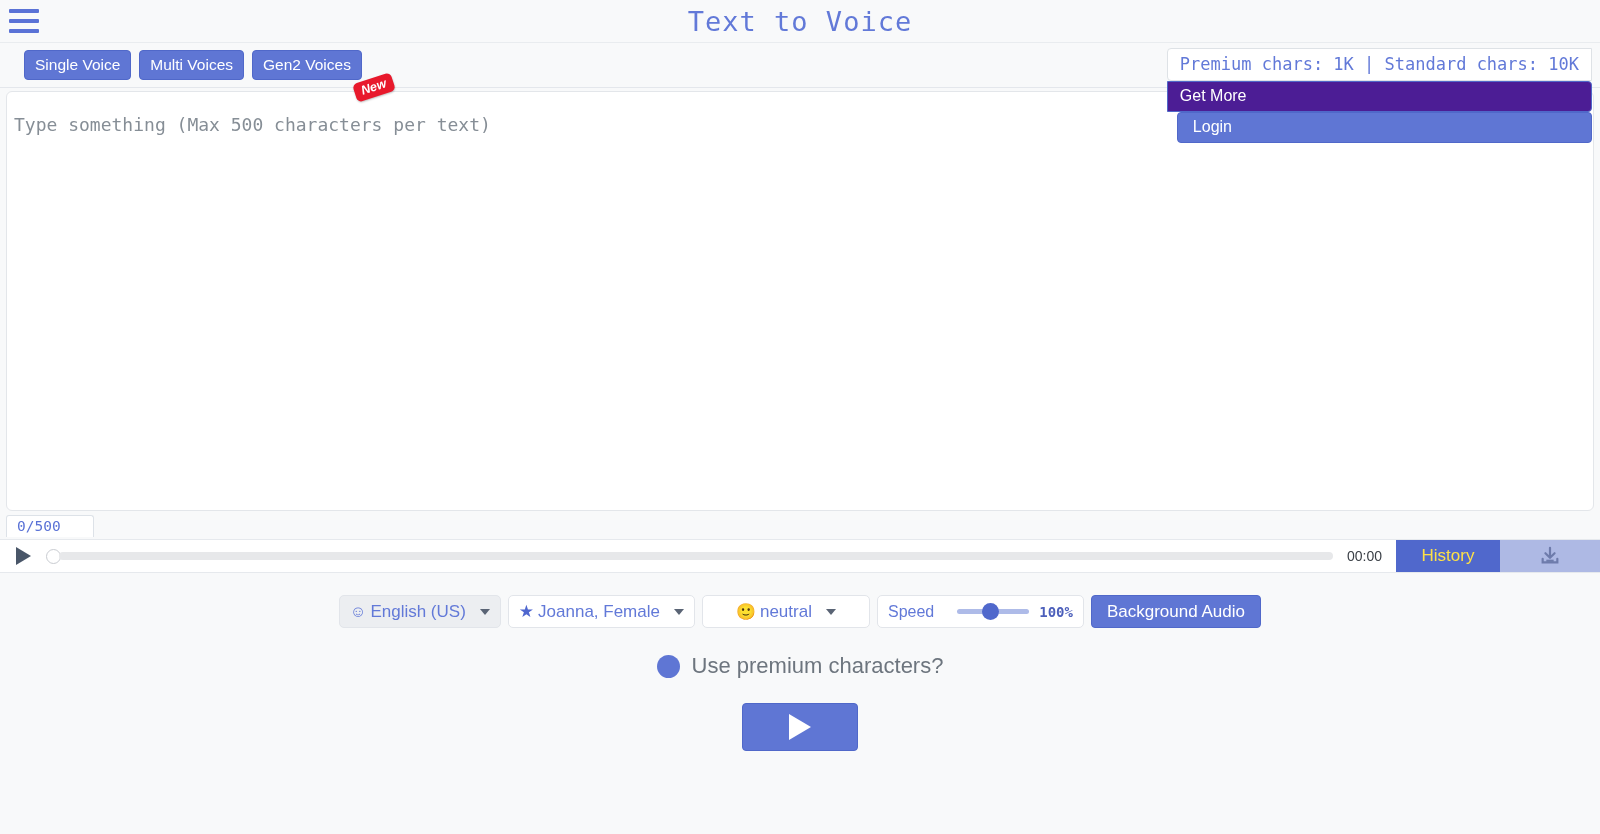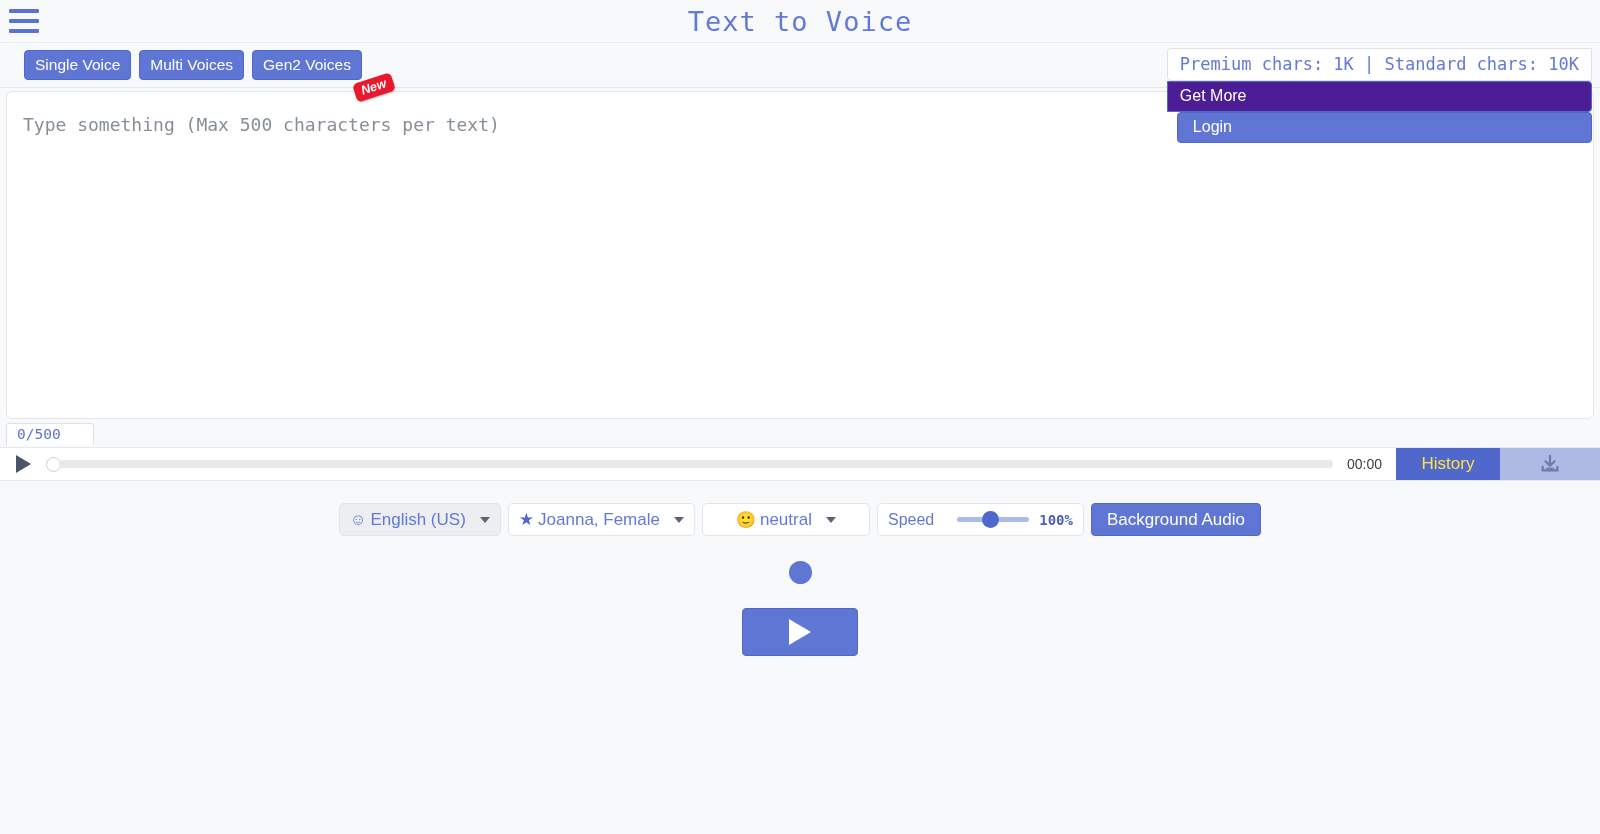--- a/index.html
+++ b/index.html
@@ -116,26 +116,26 @@
     margin-left: 10px;
     cursor: pointer;
     display: flex; align-items: center;
     white-space: nowrap;
   }
 
   
   .editor-wrap { padding: 0 6px; background: #f8f9fa; }
   .editor {
     width: 1588px;
-    height: 328px;
+    height: 420px;
     background: #fff;
     border: 1px solid #e3e6ea;
     border-radius: 6px;
     margin-top: 3px;
-    padding: 20px 16px;
+    padding: 20px 7px;
     font-family: "DejaVu Sans Mono", "Liberation Mono", monospace;
     font-size: 18px;
     color: #6c757d;
     resize: none;
     outline: none;
     line-height: 1.4;
   }
   .editor::placeholder { color: #868e96; }
 
   
@@ -405,19 +405,20 @@
       <div class="speed-knob"></div>
     </div>
     <span class="speed-val">100%</span>
   </div>
 
   <button class="bg-audio-btn">Background Audio</button>
 </div>
 
 <div class="premium-row">
   <div class="toggle-dot"></div>
+  <div class="premium-label">Use premium characters?</div>
 </div>
 
 <div class="bigplay-row">
   <button class="bigplay">
     <span class="tri"></span>
   </button>
 </div>
 
 </body></html>

